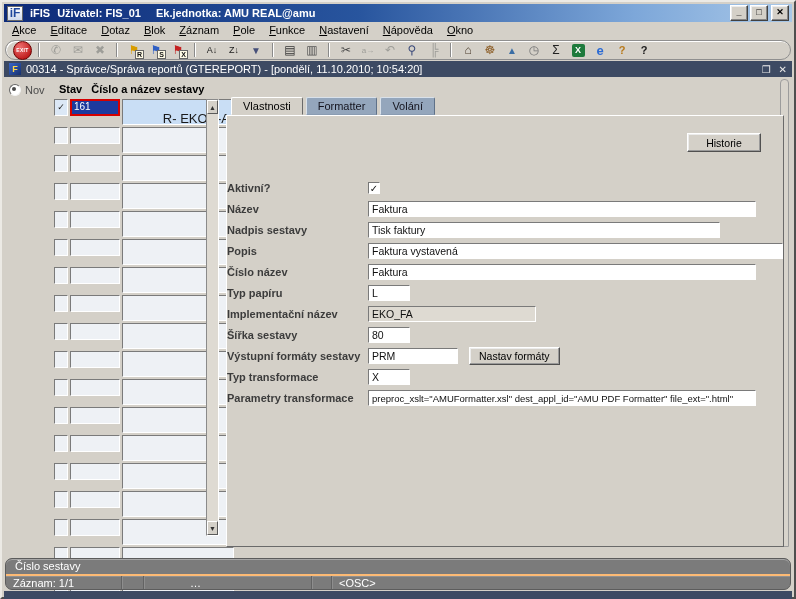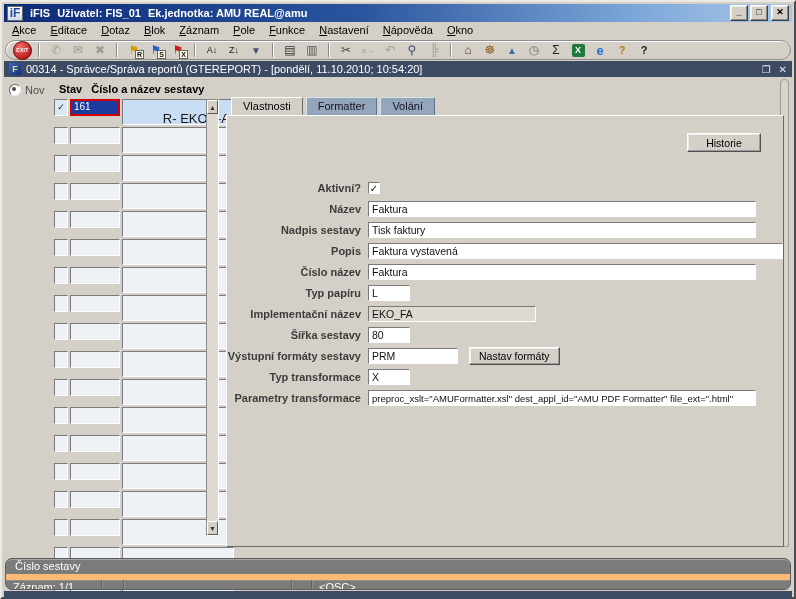--- a/index.html
+++ b/index.html
@@ -92,51 +92,51 @@
   .panel{position:absolute;left:222px;top:38px;width:558px;height:432px;background:#d4d0c8;z-index:2;
     border:1px solid;border-color:#ffffff #6a6a6a #6a6a6a #ffffff;box-sizing:border-box;}
 
   .btn{background:#d4d0c8;border:1px solid;border-color:#ffffff #505050 #505050 #ffffff;
     box-shadow:inset -1px -1px 0 #9a9a9a,inset 1px 1px 0 #ececec;
     font-family:inherit;font-size:10.5px;color:#000;}
   .hist{position:absolute;right:22px;top:17px;width:74px;height:19px;}
 
   .form{position:absolute;left:0;top:64px;right:0;}
   .frow{display:flex;align-items:center;margin-bottom:5px;height:16px;}
-  .flabel{width:134px;text-align:right;margin-right:7px;font-weight:bold;color:#3c3c3c;flex:0 0 auto;}
+  .flabel{width:134px;margin-right:7px;font-weight:bold;color:#3c3c3c;flex:0 0 auto;}
   .checkbox{width:12px;height:12px;background:#fff;text-align:center;font-size:10px;line-height:11px;color:#111;
     border:1px solid;border-color:#777 #ffffff #ffffff #777;box-sizing:border-box;}
   .finput{height:16px;background:#fff;color:#111;font-family:inherit;font-size:10.5px;padding:0 3px;
     border:1px solid;border-color:#7a7a7a #ffffff #ffffff #7a7a7a;box-sizing:border-box;}
   .finput.disabled{background:#dedad2;}
   .finput.tiny{font-size:9.5px;}
   .fbtn{margin-left:11px;height:18px;padding:0 9px;}
 
   
   .console{position:absolute;left:3px;top:556px;right:3px;height:32px;background:#7b7b7b;
     border:1px solid #5c5c5c;border-radius:7px;box-shadow:inset 0 1px 0 #a6a6a6;
     color:#fff;overflow:hidden;box-sizing:border-box;}
   .cline1{height:15px;line-height:15px;padding:0 9px;
-    border-bottom:6px solid #fdba74;box-shadow:0 1px 0 #909090;}
+    border-bottom:2px solid #fdba74;box-shadow:0 1px 0 #909090;}
   .cline2{height:15px;display:flex;align-items:stretch;}
   .cseg{line-height:14px;padding:0 7px;box-sizing:border-box;
     border-right:1px solid #636363;box-shadow:1px 0 0 #8e8e8e;}
 
   .darkstrip{position:absolute;left:2px;top:589px;right:2px;height:8px;background:#3d4a63;}
 </style>
 </head>
 <body>
 
 <div id="win">
 
   <div class="titlebar">
     <div class="app-icon">iF</div>
     <span>iFIS</span>
     <span>Uživatel: FIS_01</span>
-    <span style="">Ek.jednotka: AMU REAL@amu</span>
+    <span style="margin-left:8px">Ek.jednotka: AMU REAL@amu</span>
     <div class="tb-btns">
       <div class="tb-btn">_</div>
       <div class="tb-btn">□</div>
       <div class="tb-btn" style="margin-left:1px">✕</div>
     </div>
   </div>
 
   <div class="menubar">
       <div class="menu-item"><u>A</u>kce</div>
       <div class="menu-item"><u>E</u>ditace</div>
@@ -394,21 +394,21 @@
           <div class="frow">
             <div class="flabel">Aktivní?</div>
             <div class="checkbox">✓</div>
           </div>
           <div class="frow">
             <div class="flabel">Název</div>
             <input class="finput" value="Faktura" style="width: 388px;">
           </div>
           <div class="frow">
             <div class="flabel">Nadpis sestavy</div>
-            <input class="finput" value="Tisk faktury" style="width: 388px;">
+            <input class="finput" value="Tisk faktury" style="width: 352px;">
           </div>
           <div class="frow">
             <div class="flabel">Popis</div>
             <input class="finput" value="Faktura vystavená" style="width: 448px;">
           </div>
           <div class="frow">
             <div class="flabel">Číslo název</div>
             <input class="finput" value="Faktura" style="width: 388px;">
           </div>
           <div class="frow">
@@ -438,21 +438,21 @@
           </div>
         </div>
     </div>
 
     <div class="canvas-sb"></div>
   </div>
 
   <div class="console">
     <div class="cline1">Číslo sestavy</div>
     <div class="cline2">
-        <div class="cseg" style="width: 96px;">Záznam: 1/1</div>
+        <div class="cseg" style="width: 116px;">Záznam: 1/1</div>
         <div class="cseg" style="width: 22px;"></div>
         <div class="cseg" style="width: 168px; padding-left: 46px;">…</div>
         <div class="cseg" style="width: 20px;"></div>
         <div class="cseg" style="flex: 1 1 0%; border-right: none; box-shadow: none;">&lt;OSC&gt;</div>
       </div>
   </div>
 
   <div class="darkstrip"></div>
 </div>
 

